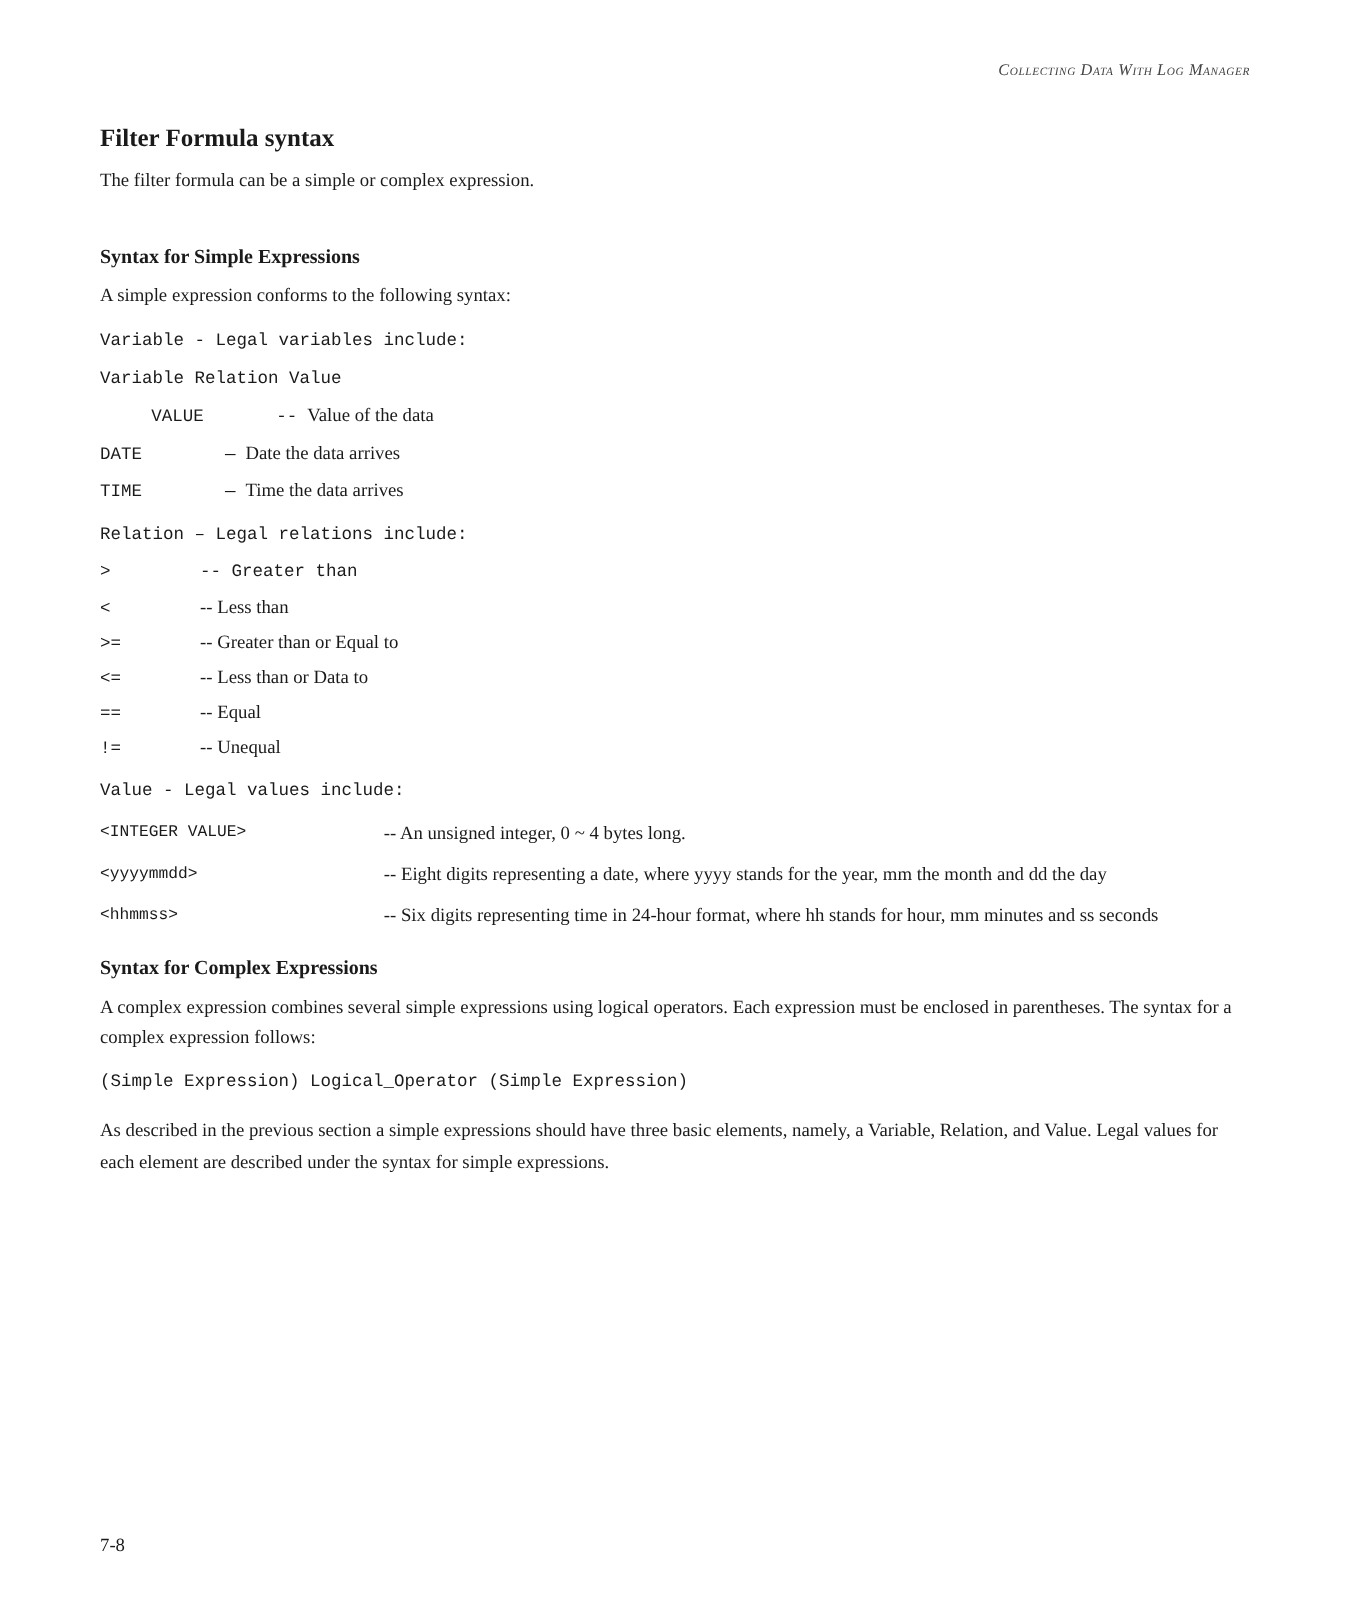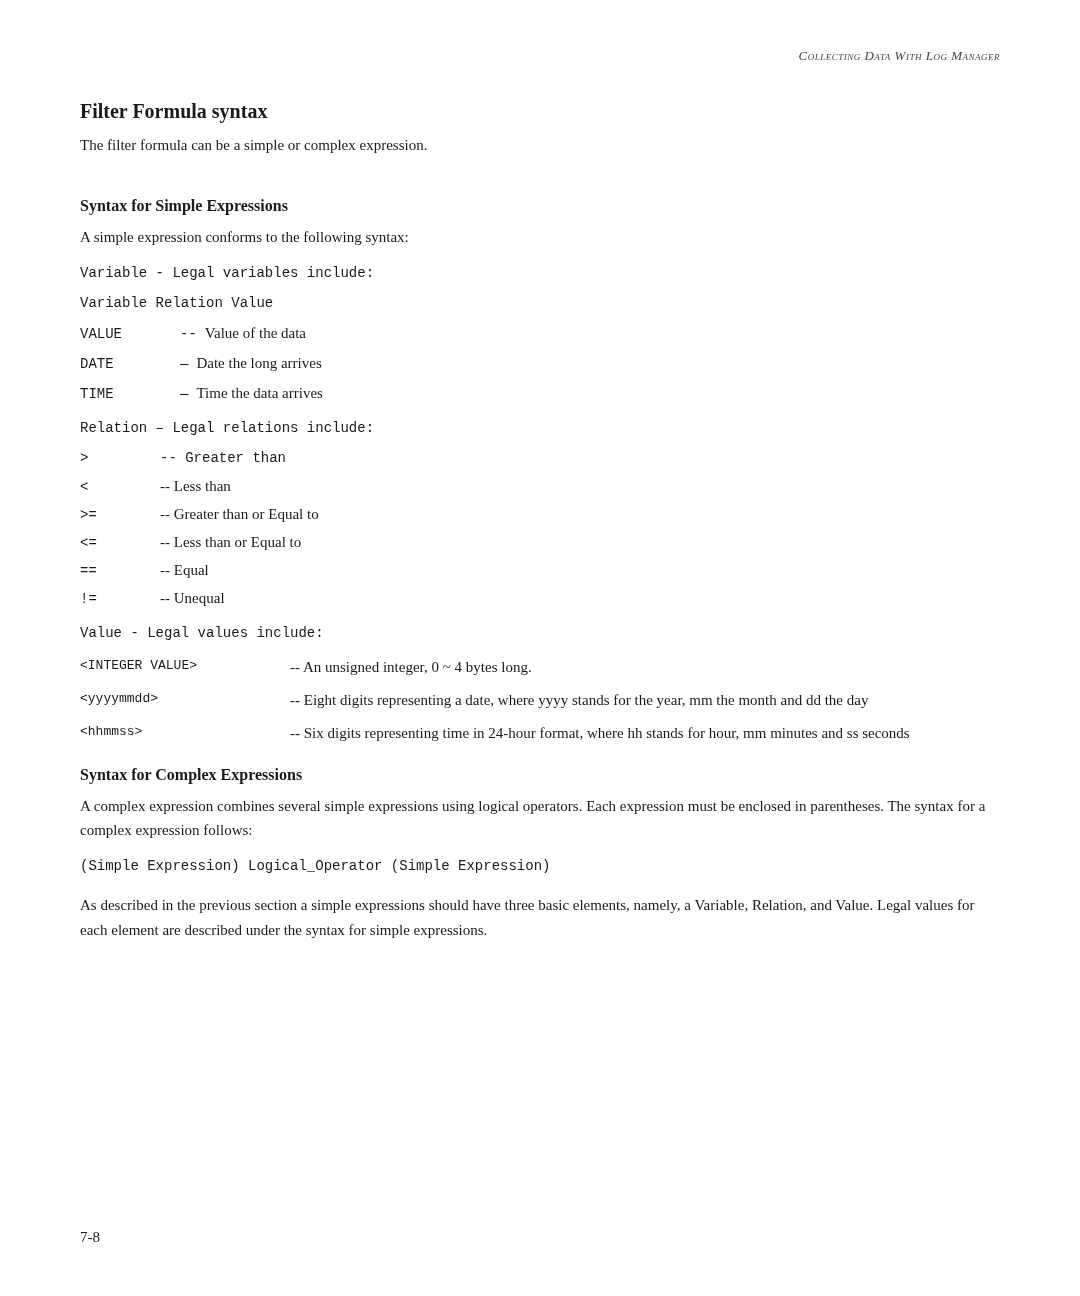--- a/index.html
+++ b/index.html
@@ -74,20 +74,21 @@
       font-size: 15px;
       line-height: 1.6;
     }
 
     .value-row {
       display: flex;
       align-items: flex-start;
       margin-bottom: 8px;
       font-size: 15px;
       line-height: 1.6;
+      gap: 17px;
     }
 
     .value-key {
       font-family: 'Courier New', Courier, monospace;
       font-size: 13px;
       width: 210px;
       flex-shrink: 0;
       padding-top: 1px;
     }
 
@@ -131,28 +132,28 @@
 
 <div class="subsection-block">
   <div class="subsection-title">Syntax for Simple Expressions</div>
   <div class="body-text">A simple expression conforms to the following syntax:</div>
 
   <div class="mono-line">Variable  - Legal variables include:</div>
   <div class="mono-line">Variable Relation Value</div>
 
   <div style="margin-bottom:12px;">
     <div class="relation-row" style="margin-bottom:6px;">
-      <span class="relation-symbol" style="font-variant:small-caps; width:100px;">VALUE</span>
+      <span class="relation-symbol" style="font-variant:small-caps; width:100px;margin-left:41px;">VALUE</span>
       <span style="font-family:'Courier New',monospace;font-size:14px;margin-right:8px;">--</span>
       <span class="relation-desc">Value of the data</span>
     </div>
     <div class="relation-row" style="margin-bottom:6px;">
       <span class="relation-symbol" style="font-variant:small-caps; width:100px;">DATE</span>
       <span style="font-family:'Courier New',monospace;font-size:14px;margin-right:8px;">—</span>
-      <span class="relation-desc">Date the long arrives</span>
+      <span class="relation-desc">Date the data arrives</span>
     </div>
     <div class="relation-row" style="margin-bottom:6px;">
       <span class="relation-symbol" style="font-variant:small-caps; width:100px;">TIME</span>
       <span style="font-family:'Courier New',monospace;font-size:14px;margin-right:8px;">—</span>
       <span class="relation-desc">Time the data arrives</span>
     </div>
   </div>
 
   <div class="mono-line">Relation – Legal relations include:</div>
 
@@ -164,21 +165,21 @@
     <div class="relation-row" style="margin-bottom:4px;">
       <span class="relation-symbol">&lt;</span>
       <span class="relation-desc">-- Less than</span>
     </div>
     <div class="relation-row" style="margin-bottom:4px;">
       <span class="relation-symbol">&gt;=</span>
       <span class="relation-desc">-- Greater than or Equal to</span>
     </div>
     <div class="relation-row" style="margin-bottom:4px;">
       <span class="relation-symbol">&lt;=</span>
-      <span class="relation-desc">-- Less than or Equal to</span>
+      <span class="relation-desc">-- Less than or Data to</span>
     </div>
     <div class="relation-row" style="margin-bottom:4px;">
       <span class="relation-symbol">==</span>
       <span class="relation-desc">-- Equal</span>
     </div>
     <div class="relation-row" style="margin-bottom:4px;">
       <span class="relation-symbol">!=</span>
       <span class="relation-desc">-- Unequal</span>
     </div>
   </div>

